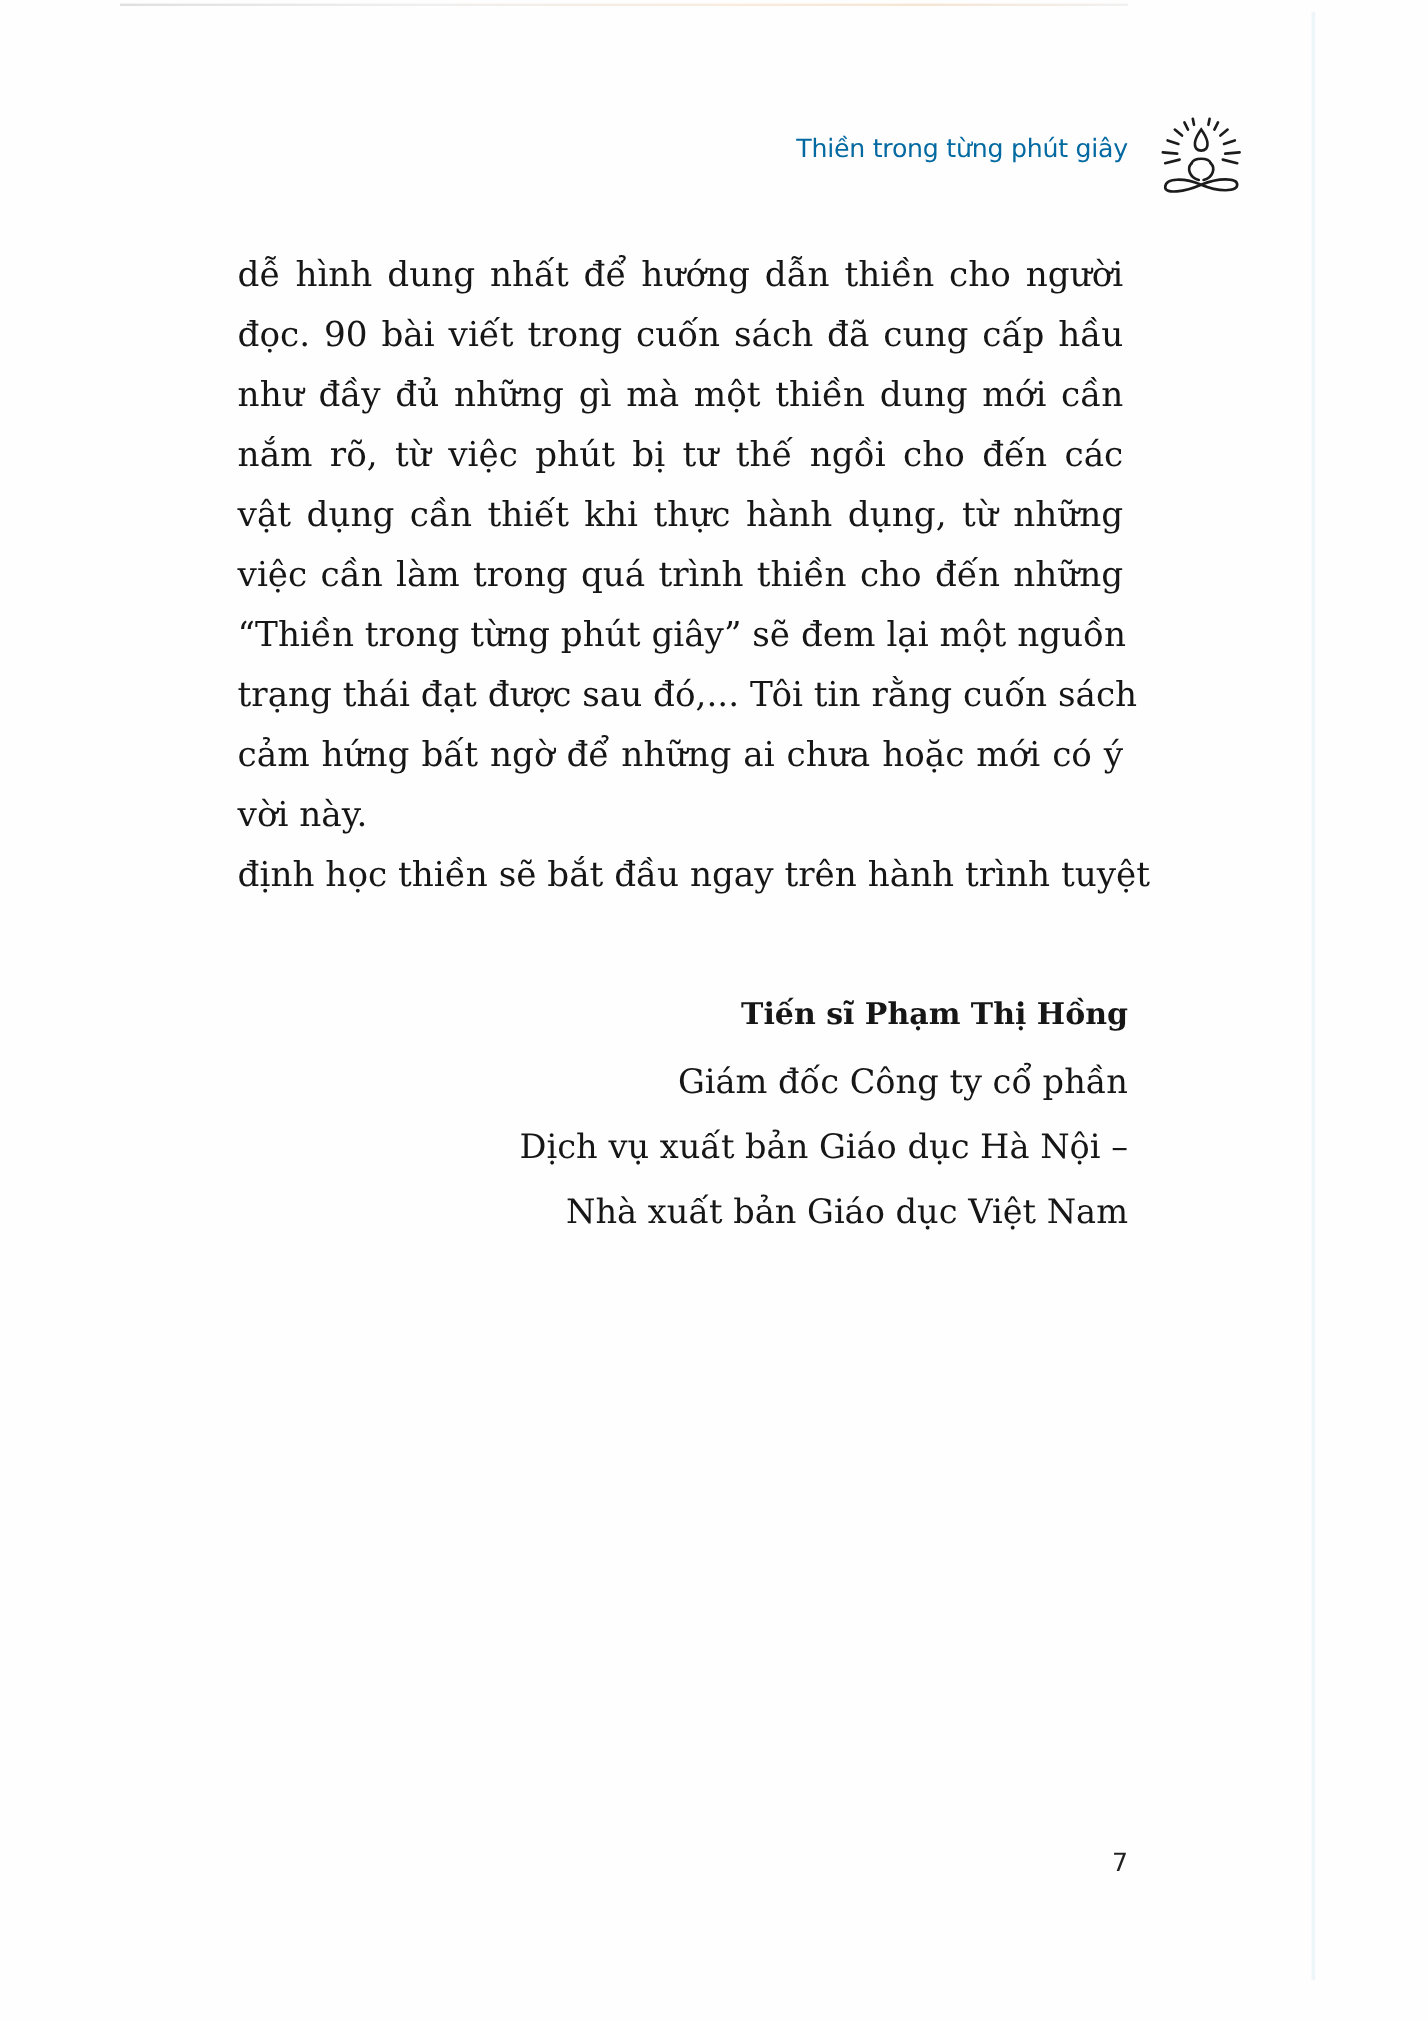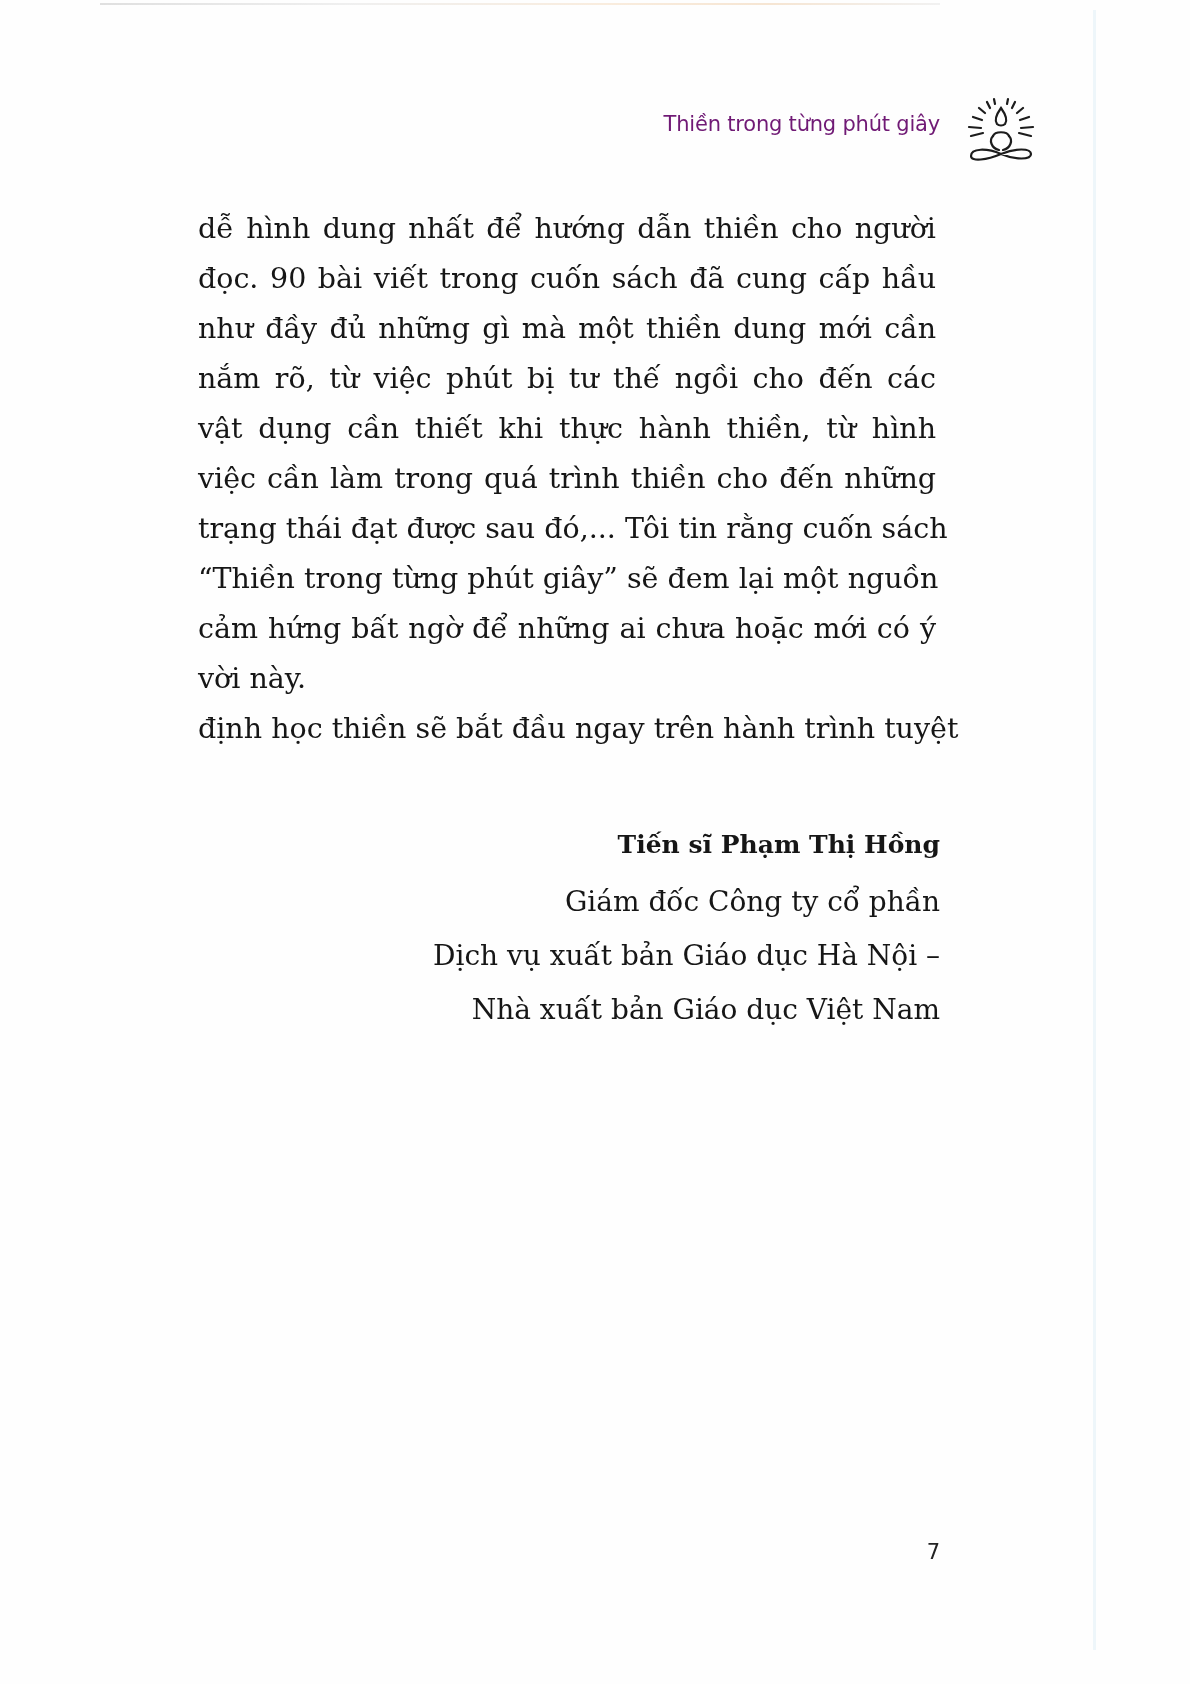--- a/index.html
+++ b/index.html
@@ -3,21 +3,21 @@
 <meta charset="utf-8">
 <style>
   html, body { margin: 0; padding: 0; background: #ffffff; }
   body { width: 1190px; height: 1684px; position: relative; overflow: hidden; }
   .page { position: absolute; left: 0; top: 0; width: 1190px; height: 1684px; background: #fefefe; }
   .top-edge { position: absolute; left: 100px; top: 3px; width: 840px; height: 2px;
     background: linear-gradient(90deg, #d8d8d8 0%, #ececec 30%, #f8e8d6 60%, #f4dfc8 80%, #eeeeee 100%); opacity: .8; }
   .right-edge { position: absolute; left: 1093px; top: 10px; width: 3px; height: 1640px;
     background: #eef6fa; }
   .running-header { position: absolute; left: 560px; top: 112px; width: 380px; text-align: right;
-    font-family: "DejaVu Sans", sans-serif; font-size: 21px; color: #701a75; letter-spacing: -0.2px; }
+    font-family: "DejaVu Sans", sans-serif; font-size: 21px; color: #0369a1; letter-spacing: -0.2px; }
   .logo { position: absolute; left: 963px; top: 96px; width: 76px; height: 72px; }
   .body-text { position: absolute; left: 166px; top: 204px; width: 770px;
     font-family: "DejaVu Serif", serif; font-size: 28.5px; line-height: 50px; color: #161616;
     text-align: justify; }
   .body-text .line { display: block; white-space: nowrap; text-align-last: justify; margin-left: 32px; }
   .body-text .line.last { text-align-last: left; }
   .signature { position: absolute; left: 380px; top: 815px; width: 560px; text-align: right;
     font-family: "DejaVu Serif", serif; color: #161616; }
   .sig-name { font-weight: bold; font-size: 25px; line-height: 60px; }
   .sig-line { font-size: 28px; line-height: 54px; }
@@ -55,24 +55,24 @@
     <line x1="70" y1="31" x2="58" y2="32"></line>
     <line x1="68" y1="40" x2="56" y2="37"></line>
     <line x1="45" y1="3" x2="44" y2="8"></line>
   </svg>
 
   <div class="body-text">
     <span class="line">dễ hình dung nhất để hướng dẫn thiền cho người</span>
     <span class="line">đọc. 90 bài viết trong cuốn sách đã cung cấp hầu</span>
     <span class="line">như đầy đủ những gì mà một thiền dung mới cần</span>
     <span class="line">nắm rõ, từ việc phút bị tư thế ngồi cho đến các</span>
-    <span class="line">vật dụng cần thiết khi thực hành thiền, từ hình</span>
+    <span class="line">vật dụng cần thiết khi thực hành dụng, từ những</span>
     <span class="line">việc cần làm trong quá trình thiền cho đến những</span>
+    <span class="line">“Thiền trong từng phút giây” sẽ đem lại một nguồn</span>
     <span class="line">trạng thái đạt được sau đó,... Tôi tin rằng cuốn sách</span>
-    <span class="line">“Thiền trong từng phút giây” sẽ đem lại một nguồn</span>
     <span class="line">cảm hứng bất ngờ để những ai chưa hoặc mới có ý</span>
     <span class="line last">vời này.</span>
     <span class="line">định học thiền sẽ bắt đầu ngay trên hành trình tuyệt</span>
   </div>
 
   <div class="signature">
     <div class="sig-name">Tiến sĩ Phạm Thị Hồng</div>
     <div class="sig-line">Giám đốc Công ty cổ phần</div>
     <div class="sig-line">Dịch vụ xuất bản Giáo dục Hà Nội –</div>
     <div class="sig-line">Nhà xuất bản Giáo dục Việt Nam</div>

